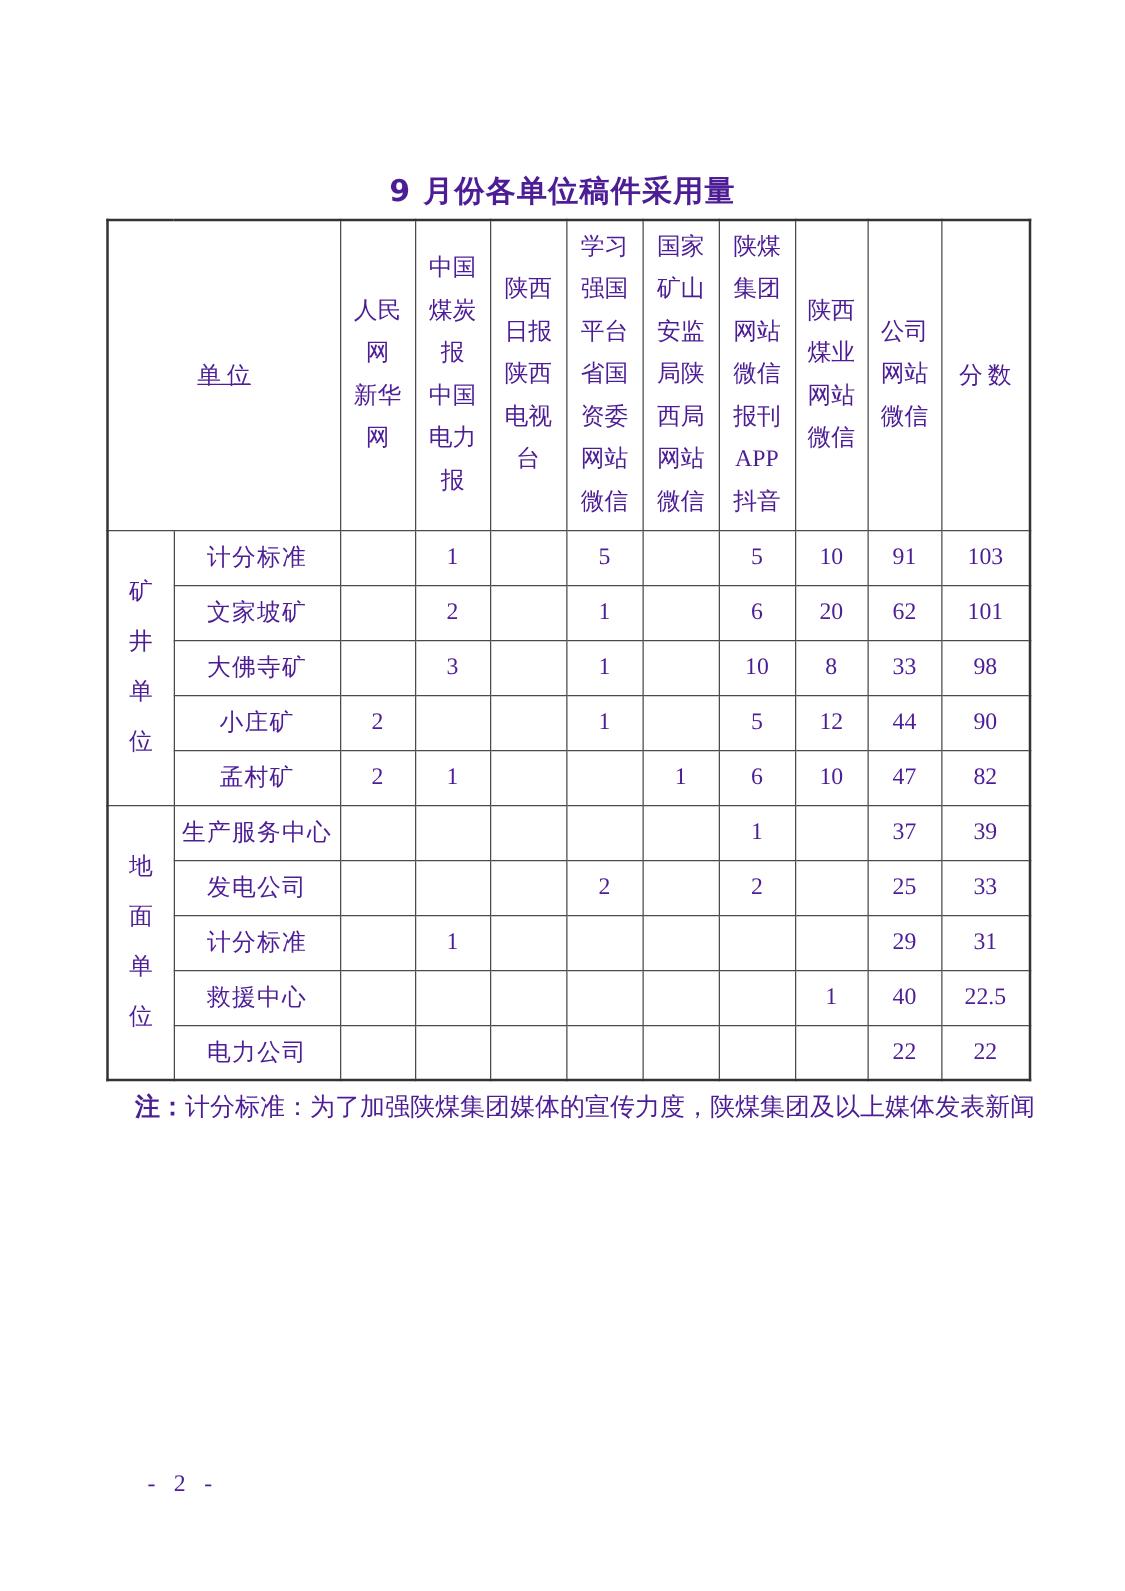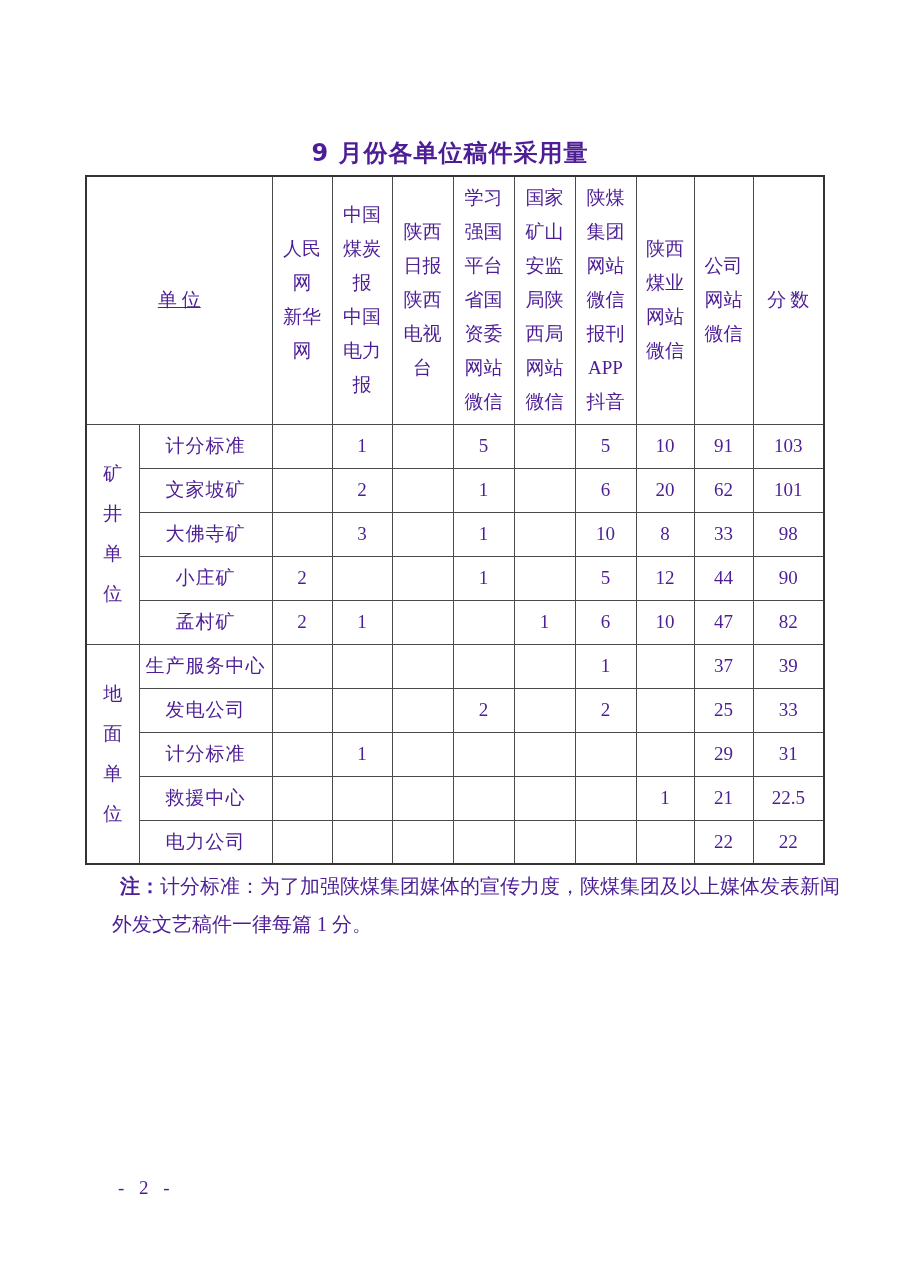--- a/index.html
+++ b/index.html
@@ -45,21 +45,21 @@
   td.media-header { vertical-align: top; padding-top: 7px; }
   .media-line { line-height: 34px; height: 34px; font-size: 19px; white-space: nowrap; }
   td.score-header { font-size: 19px; letter-spacing: 4px; text-indent: 4px; }
   tr.data-row { height: 44px; }
   td.group-cell { vertical-align: middle; }
   .group-char { line-height: 40px; height: 40px; font-size: 19px; }
   td.unit-cell { font-size: 19px; letter-spacing: 1px; }
   td.value-cell { font-size: 19px; }
   .note {
     position: absolute;
-    left: 112px;
+    left: 100px;
     top: 867px;
     width: 728px;
     font-size: 20px;
     line-height: 38px;
     text-align: left;
   }
   .note-line { white-space: nowrap; }
   .note-line-first { text-indent: 8px; }
   .note-prefix { font-weight: bold; }
   .page-footer {
@@ -265,38 +265,37 @@
         </tr>
         <tr class="data-row">
           <td class="unit-cell">救援中心</td>
           <td class="value-cell"></td>
           <td class="value-cell"></td>
           <td class="value-cell"></td>
           <td class="value-cell"></td>
           <td class="value-cell"></td>
           <td class="value-cell"></td>
           <td class="value-cell">1</td>
-          <td class="value-cell">21</td>
+          <td class="value-cell">40</td>
           <td class="value-cell">22.5</td>
         </tr>
         <tr class="data-row">
           <td class="unit-cell">电力公司</td>
           <td class="value-cell"></td>
           <td class="value-cell"></td>
           <td class="value-cell"></td>
           <td class="value-cell"></td>
           <td class="value-cell"></td>
           <td class="value-cell"></td>
           <td class="value-cell"></td>
           <td class="value-cell">22</td>
           <td class="value-cell">22</td>
         </tr>
       </tbody>
     </table>
 
   <div class="note">
     <div class="note-line note-line-first"><span class="note-prefix">注：</span><span>计分标准：为了加强陕煤集团媒体的宣传力度，陕煤集团及以上媒体发表新闻</span></div>
-    <div class="note-line">外发文艺稿件一律每篇 1 分。</div>
   </div>
 
   <div class="page-footer">- 2 -</div>
 
 </div>
 
 </body></html>

